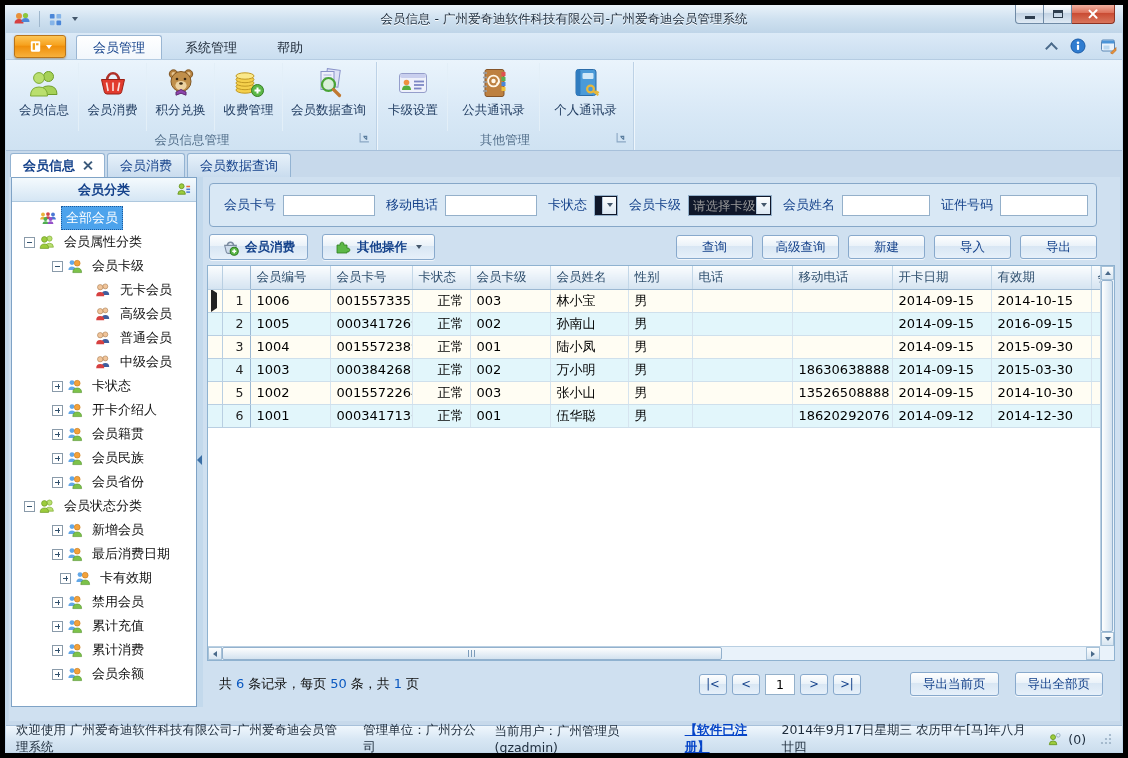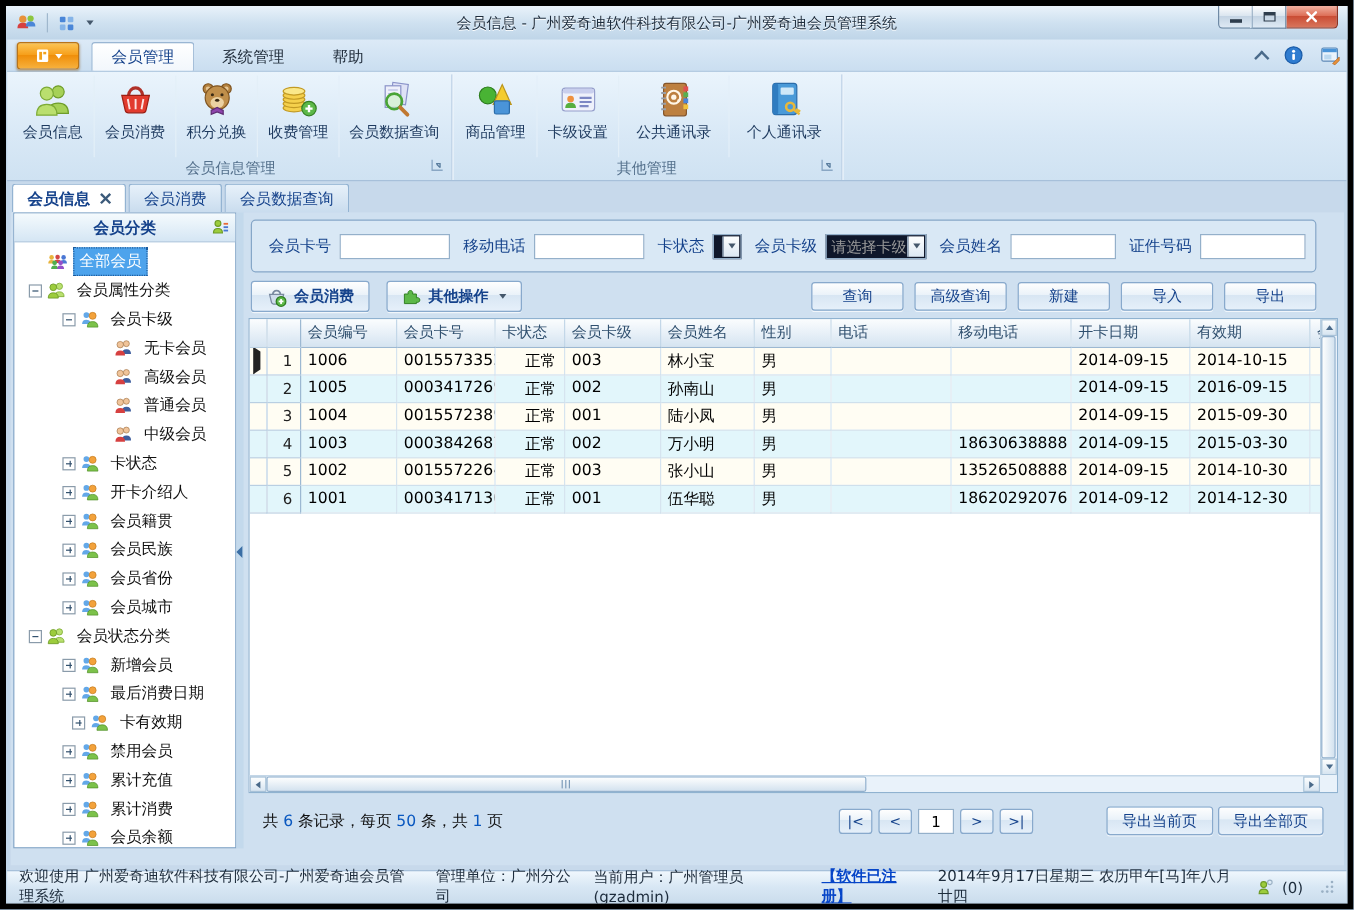--- a/index.html
+++ b/index.html
@@ -131,21 +131,21 @@
   .vthumb{ position:absolute; top:14px; bottom:14px; left:0; right:1px; background:linear-gradient(90deg,#fdfefe,#d3e2ef); border:1px solid #93b1cd; border-radius:2px;}
   .corner{ position:absolute; right:0; bottom:0; width:14px; height:14px; background:#e9f2fa;}
 
   
   .pager{ position:absolute; left:4px; right:4px; bottom:8px; height:30px; display:flex; align-items:center; padding:0 12px; font-size:13px; color:#111;}
   .pager .num{ color:#0a58c0; padding:0 4px;}
   .pgnav{ margin-left:auto; display:flex; align-items:center; gap:5px;}
   .pgbtn{ width:28px; height:21px; font-size:11.5px; color:#15428b; display:flex; align-items:center; justify-content:center;
     border:1px solid #88a9cc; border-radius:3px; background:linear-gradient(#fefefe,#eaf2f9 45%,#d8e6f3 46%,#e6f0fa);}
   .pginput{ width:30px; height:21px; border:1px solid #94b0ca; text-align:center; font-size:12.5px; font-family:inherit;}
-  .pgexp{ margin-left:12px; display:flex; gap:4px;padding-left:44px;}
+  .pgexp{ display:flex; gap:16px;padding-left:44px;}
 
   
   .statusbar{ position:absolute; left:1px; right:1px; bottom:1px; height:27px;
     background:linear-gradient(#f0f7fd,#d8e7f4 50%,#cbdded); border-top:1px solid #a7c0da; display:flex; align-items:center; gap:16px; padding:0 10px; font-size:12.5px; color:#1d2c3c;}
   .statusbar .reg{ color:#0645c8; font-weight:bold; text-decoration:underline;}
   .sb-right{ margin-left:auto; display:flex; align-items:center; gap:6px;}
   .grip{ margin-left:8px;}
 </style>
 </head>
 <body>
@@ -302,30 +302,20 @@
               <path d="M1 1v8h8" fill="none" stroke="#8aa7c4"></path>
               <path d="M4 4h3v3M7 7L4.5 4.5" stroke="#5a7d9e" fill="none"></path>
             </svg></span>
         </div>
       </div>
       <div class="rgroup">
         <div class="rgroup-row">
           <div class="rbtn">
             <span class="icon ">
               <svg width="34" height="32" viewBox="0 0 32 32">
-                <circle cx="9.5" cy="12.5" r="7" fill="#49b334" stroke="#2c7d1d"></circle>
-                <path d="M21.5 3.5L29 20h-15z" fill="#f4cc2e" stroke="#bb951c"></path>
-                <rect x="15" y="17" width="12.5" height="11" rx="1.5" fill="#4a94d8" stroke="#2b6ca9"></rect>
-              </svg>
-            </span>
-            <div class="rlabel">商品管理</div>
-          </div>
-          <div class="rbtn">
-            <span class="icon ">
-              <svg width="34" height="32" viewBox="0 0 32 32">
                 <rect x="2.5" y="6.5" width="27" height="19" rx="2.5" fill="#eef1fb" stroke="#959ecb"></rect>
                 <rect x="3" y="7" width="26" height="4" rx="2" fill="#c9cfee"></rect>
                 <circle cx="9.5" cy="15.5" r="2.8" fill="#ef9140"></circle>
                 <path d="M5 23q0-4.4 4.5-4.4T14 23z" fill="#57ae3f"></path>
                 <line x1="17" y1="14.5" x2="27" y2="14.5" stroke="#7c87c4" stroke-width="1.8"></line>
                 <line x1="17" y1="18" x2="27" y2="18" stroke="#7c87c4" stroke-width="1.8"></line>
                 <line x1="17" y1="21.5" x2="24.5" y2="21.5" stroke="#7c87c4" stroke-width="1.8"></line>
               </svg>
             </span>
             <div class="rlabel">卡级设置</div>
@@ -546,32 +536,20 @@
             <span class="exp plus"></span>
             <span class="icon ">
               <svg width="16" height="16" viewBox="0 0 16 16">
                 <circle cx="5" cy="4.6" r="2.4" fill="#63a8e8"></circle>
                 <path d="M1.4 12q0-3.6 3.6-3.6 2.4 0 3.2 1.6l-1 2z" fill="#63a8e8"></path>
                 <circle cx="10.2" cy="5.2" r="2.9" fill="#f3a23b" stroke="#c47b1d" stroke-width=".6"></circle>
                 <path d="M5.8 14.6q0-4.6 4.4-4.6t4.4 4.6z" fill="#7cc24a" stroke="#4f8f25" stroke-width=".6"></path>
               </svg>
             </span>
             <span class="tlabel">会员省份</span>
-          </div>
-          <div class="titem" style="padding-left: 40px;">
-            <span class="exp plus"></span>
-            <span class="icon ">
-              <svg width="16" height="16" viewBox="0 0 16 16">
-                <circle cx="5" cy="4.6" r="2.4" fill="#63a8e8"></circle>
-                <path d="M1.4 12q0-3.6 3.6-3.6 2.4 0 3.2 1.6l-1 2z" fill="#63a8e8"></path>
-                <circle cx="10.2" cy="5.2" r="2.9" fill="#f3a23b" stroke="#c47b1d" stroke-width=".6"></circle>
-                <path d="M5.8 14.6q0-4.6 4.4-4.6t4.4 4.6z" fill="#7cc24a" stroke="#4f8f25" stroke-width=".6"></path>
-              </svg>
-            </span>
-            <span class="tlabel">会员城市</span>
           </div>
           <div class="titem" style="padding-left: 12px;">
             <span class="exp minus"></span>
             <span class="icon ">
               <svg width="16" height="16" viewBox="0 0 16 16">
                 <circle cx="10.5" cy="4.6" r="2.6" fill="#b9e06f" stroke="#7fae35" stroke-width=".7"></circle>
                 <path d="M6.6 13.2q0-4 3.9-4t3.9 4z" fill="#b9e06f" stroke="#7fae35" stroke-width=".7"></path>
                 <circle cx="5.4" cy="5.4" r="2.8" fill="#9ccc3c" stroke="#6d9a26" stroke-width=".7"></circle>
                 <path d="M1.2 14.4q0-4.4 4.2-4.4t4.2 4.4z" fill="#9ccc3c" stroke="#6d9a26" stroke-width=".7"></path>
               </svg>

